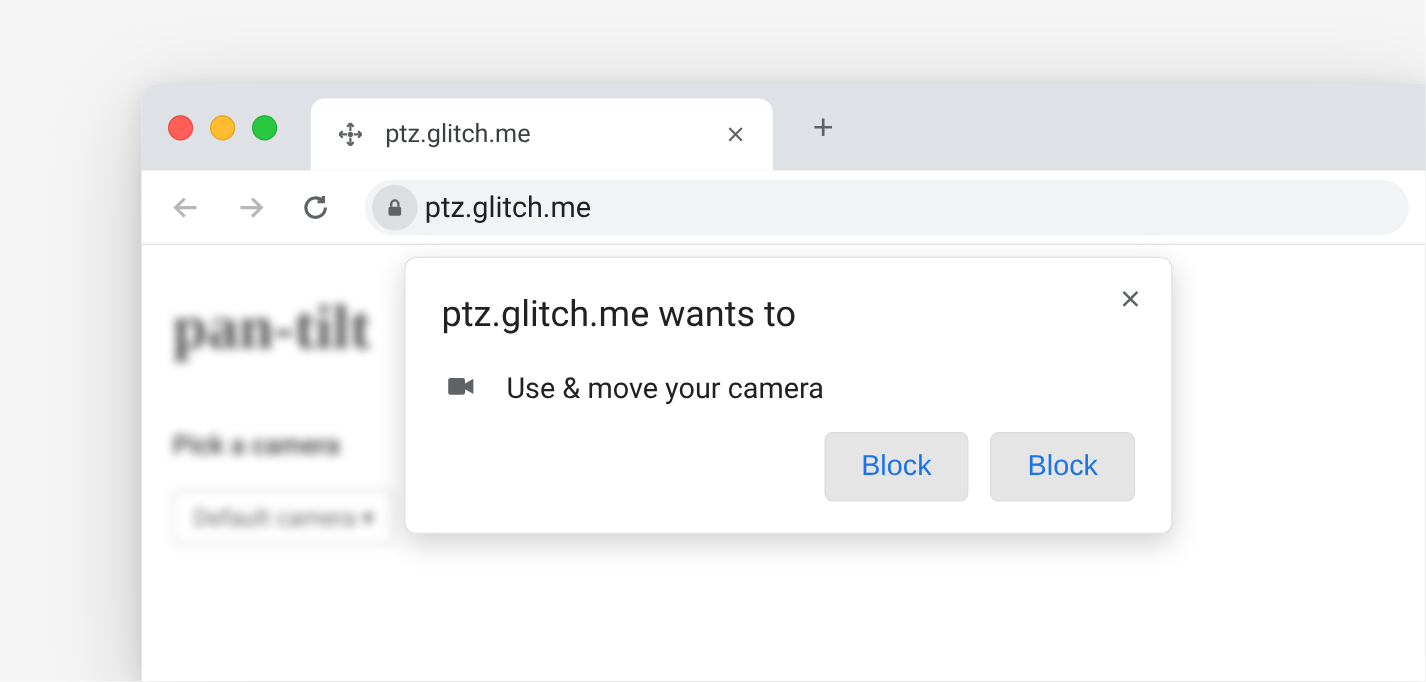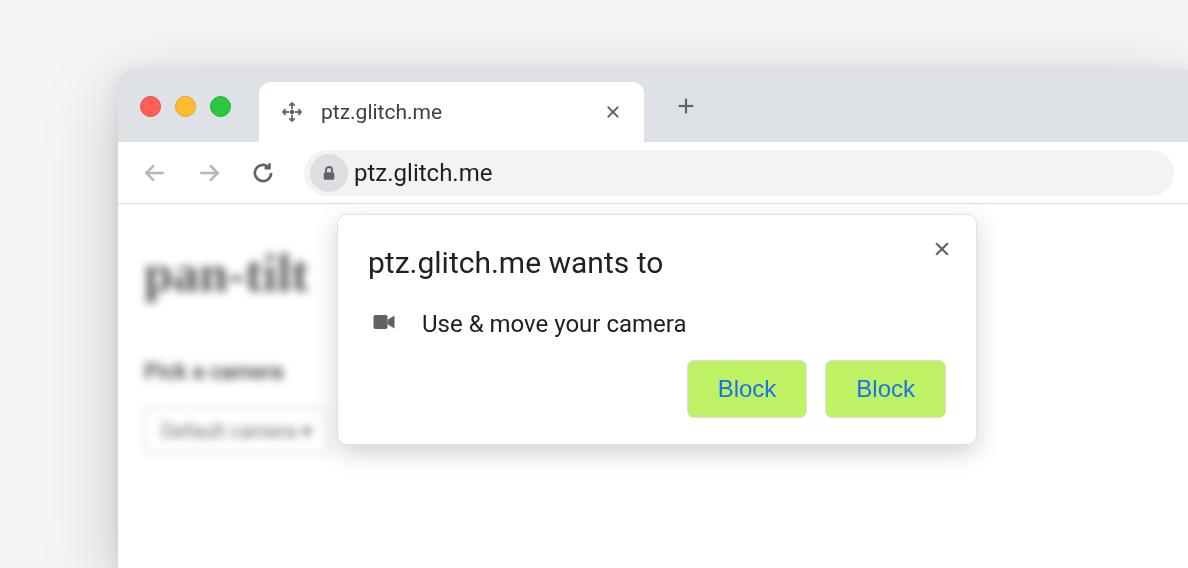--- a/index.html
+++ b/index.html
@@ -214,21 +214,21 @@
       font-size: 24px;
       color: #202124;
     }
     .prompt-actions {
       display: flex;
       justify-content: flex-end;
       gap: 18px;
     }
     .prompt-btn {
       border: 1px solid #dadce0;
-      background: #bef264;
+      background: #e5e5e5;
       color: #1a73e8;
       font-size: 24px;
       padding: 14px 30px;
       border-radius: 7px;
       cursor: pointer;
     }
   </style>
 </head>
 <body>
 

